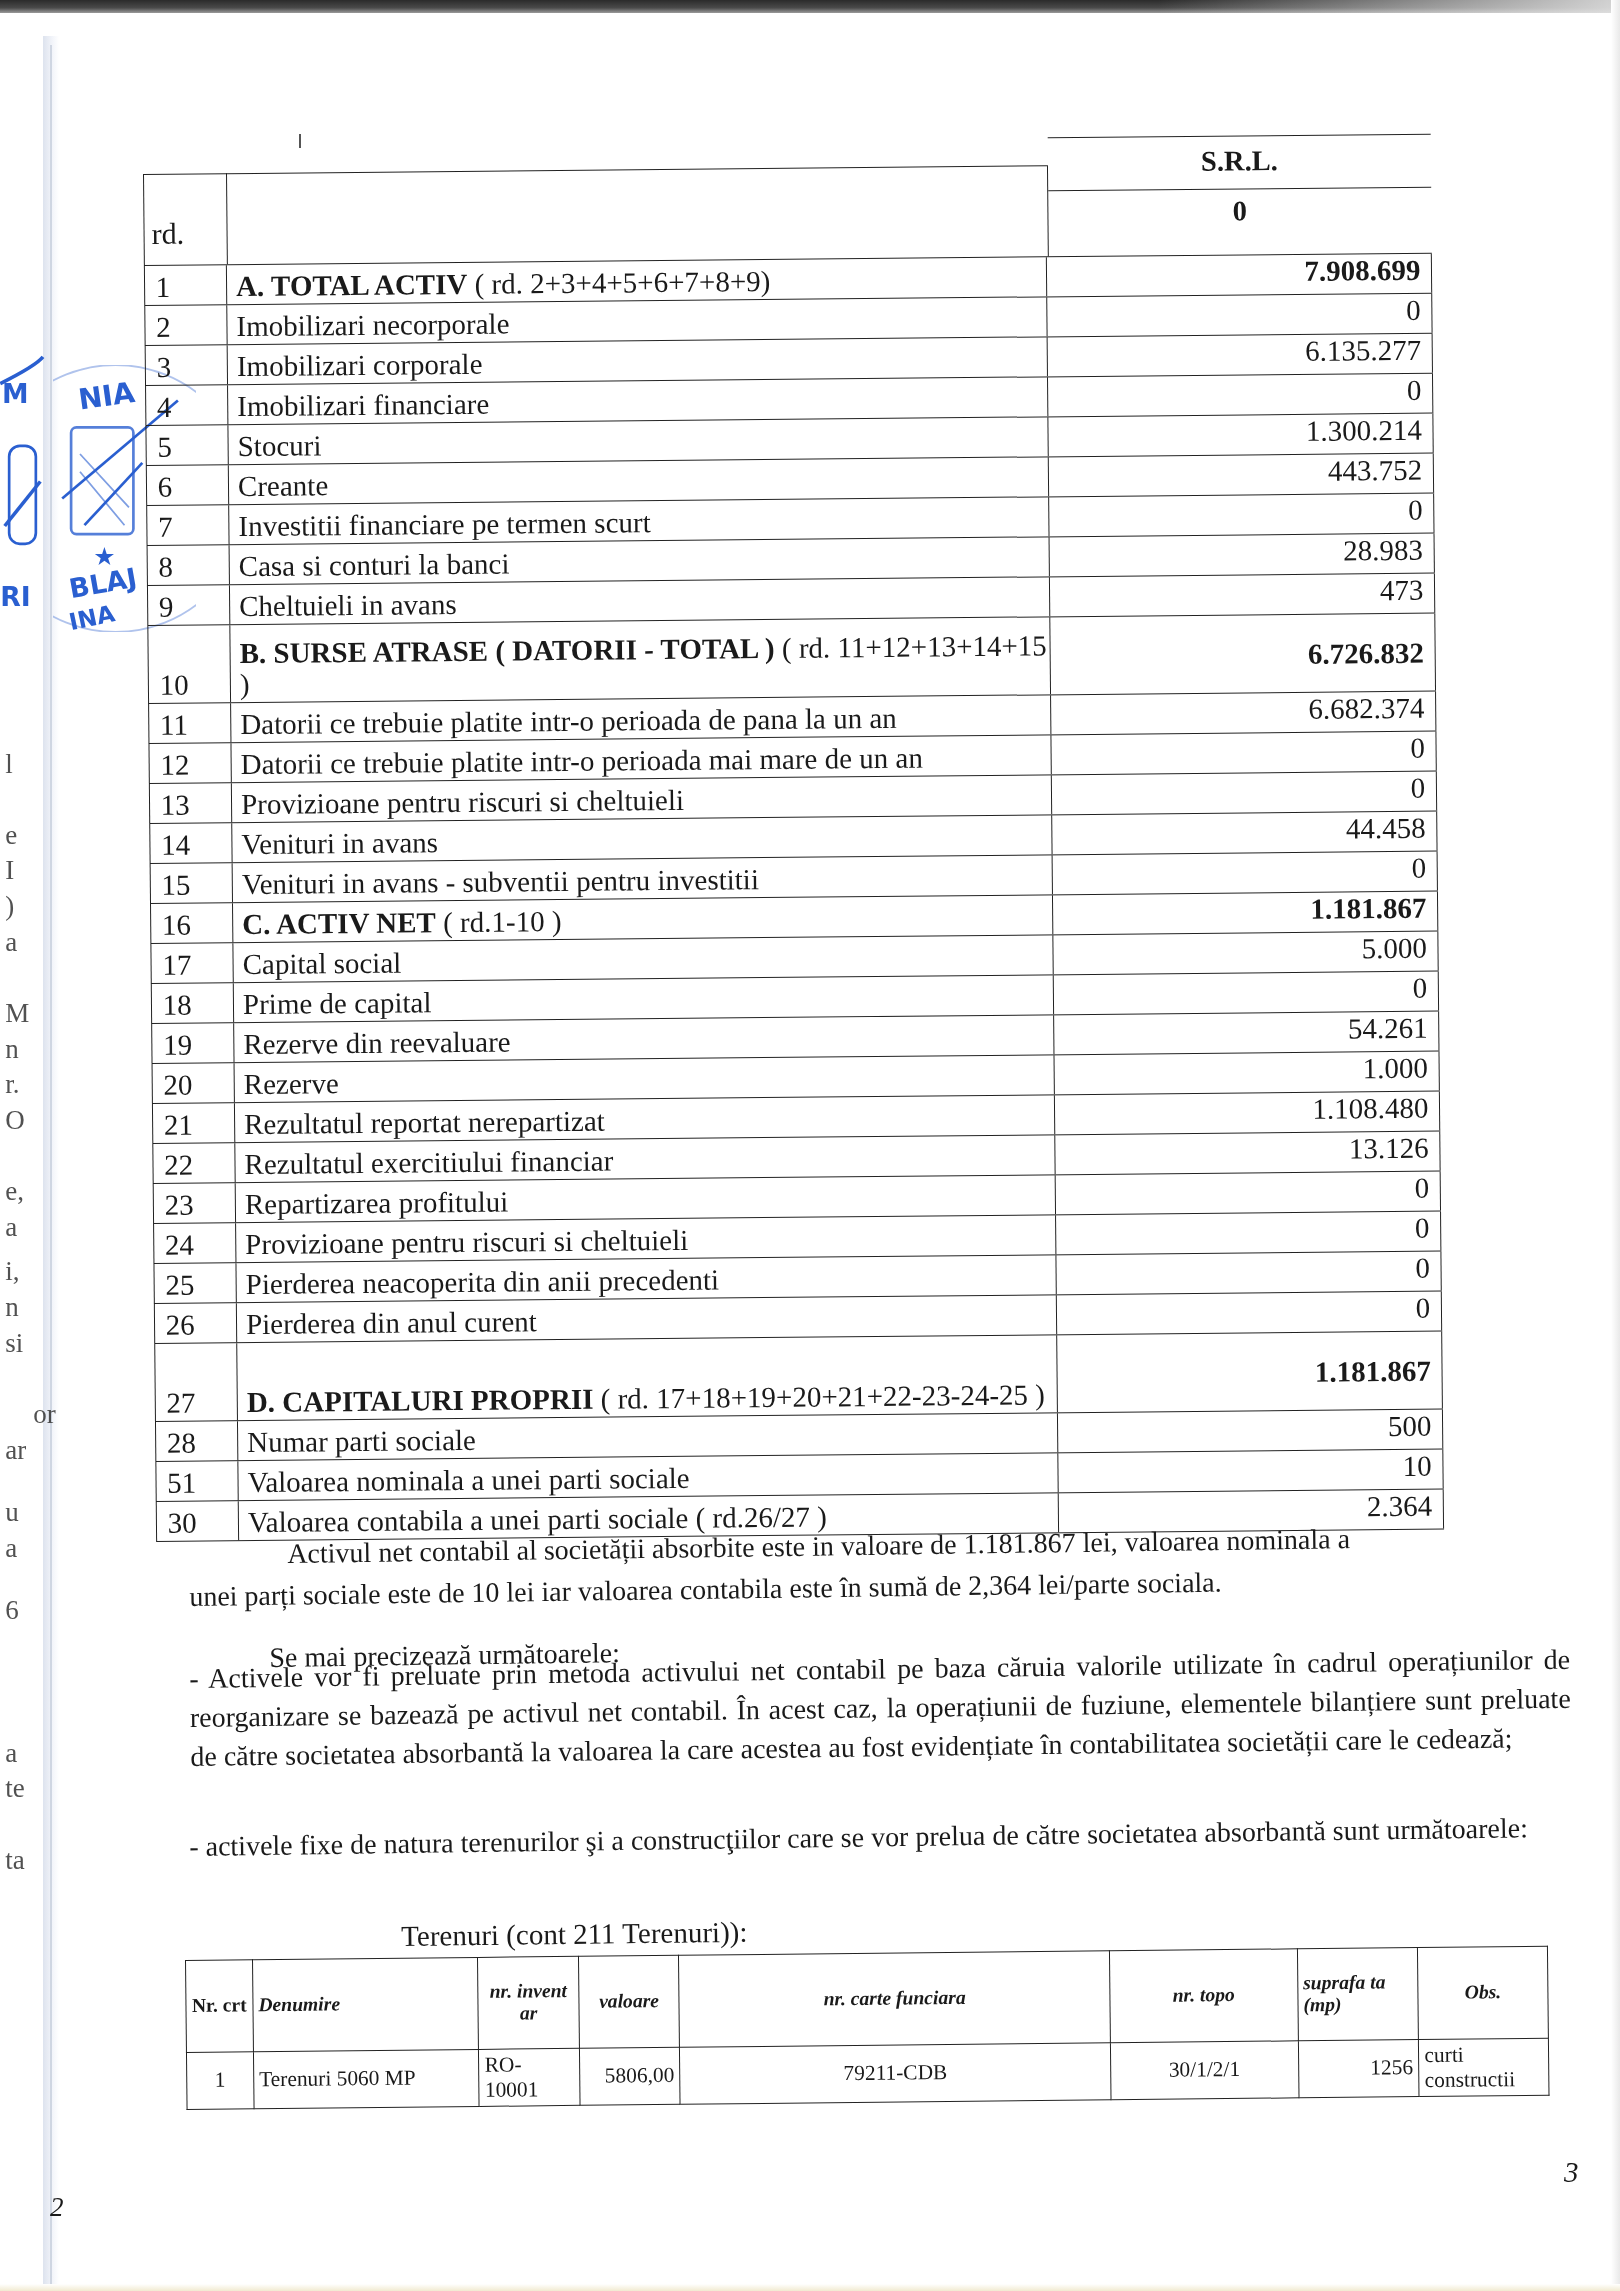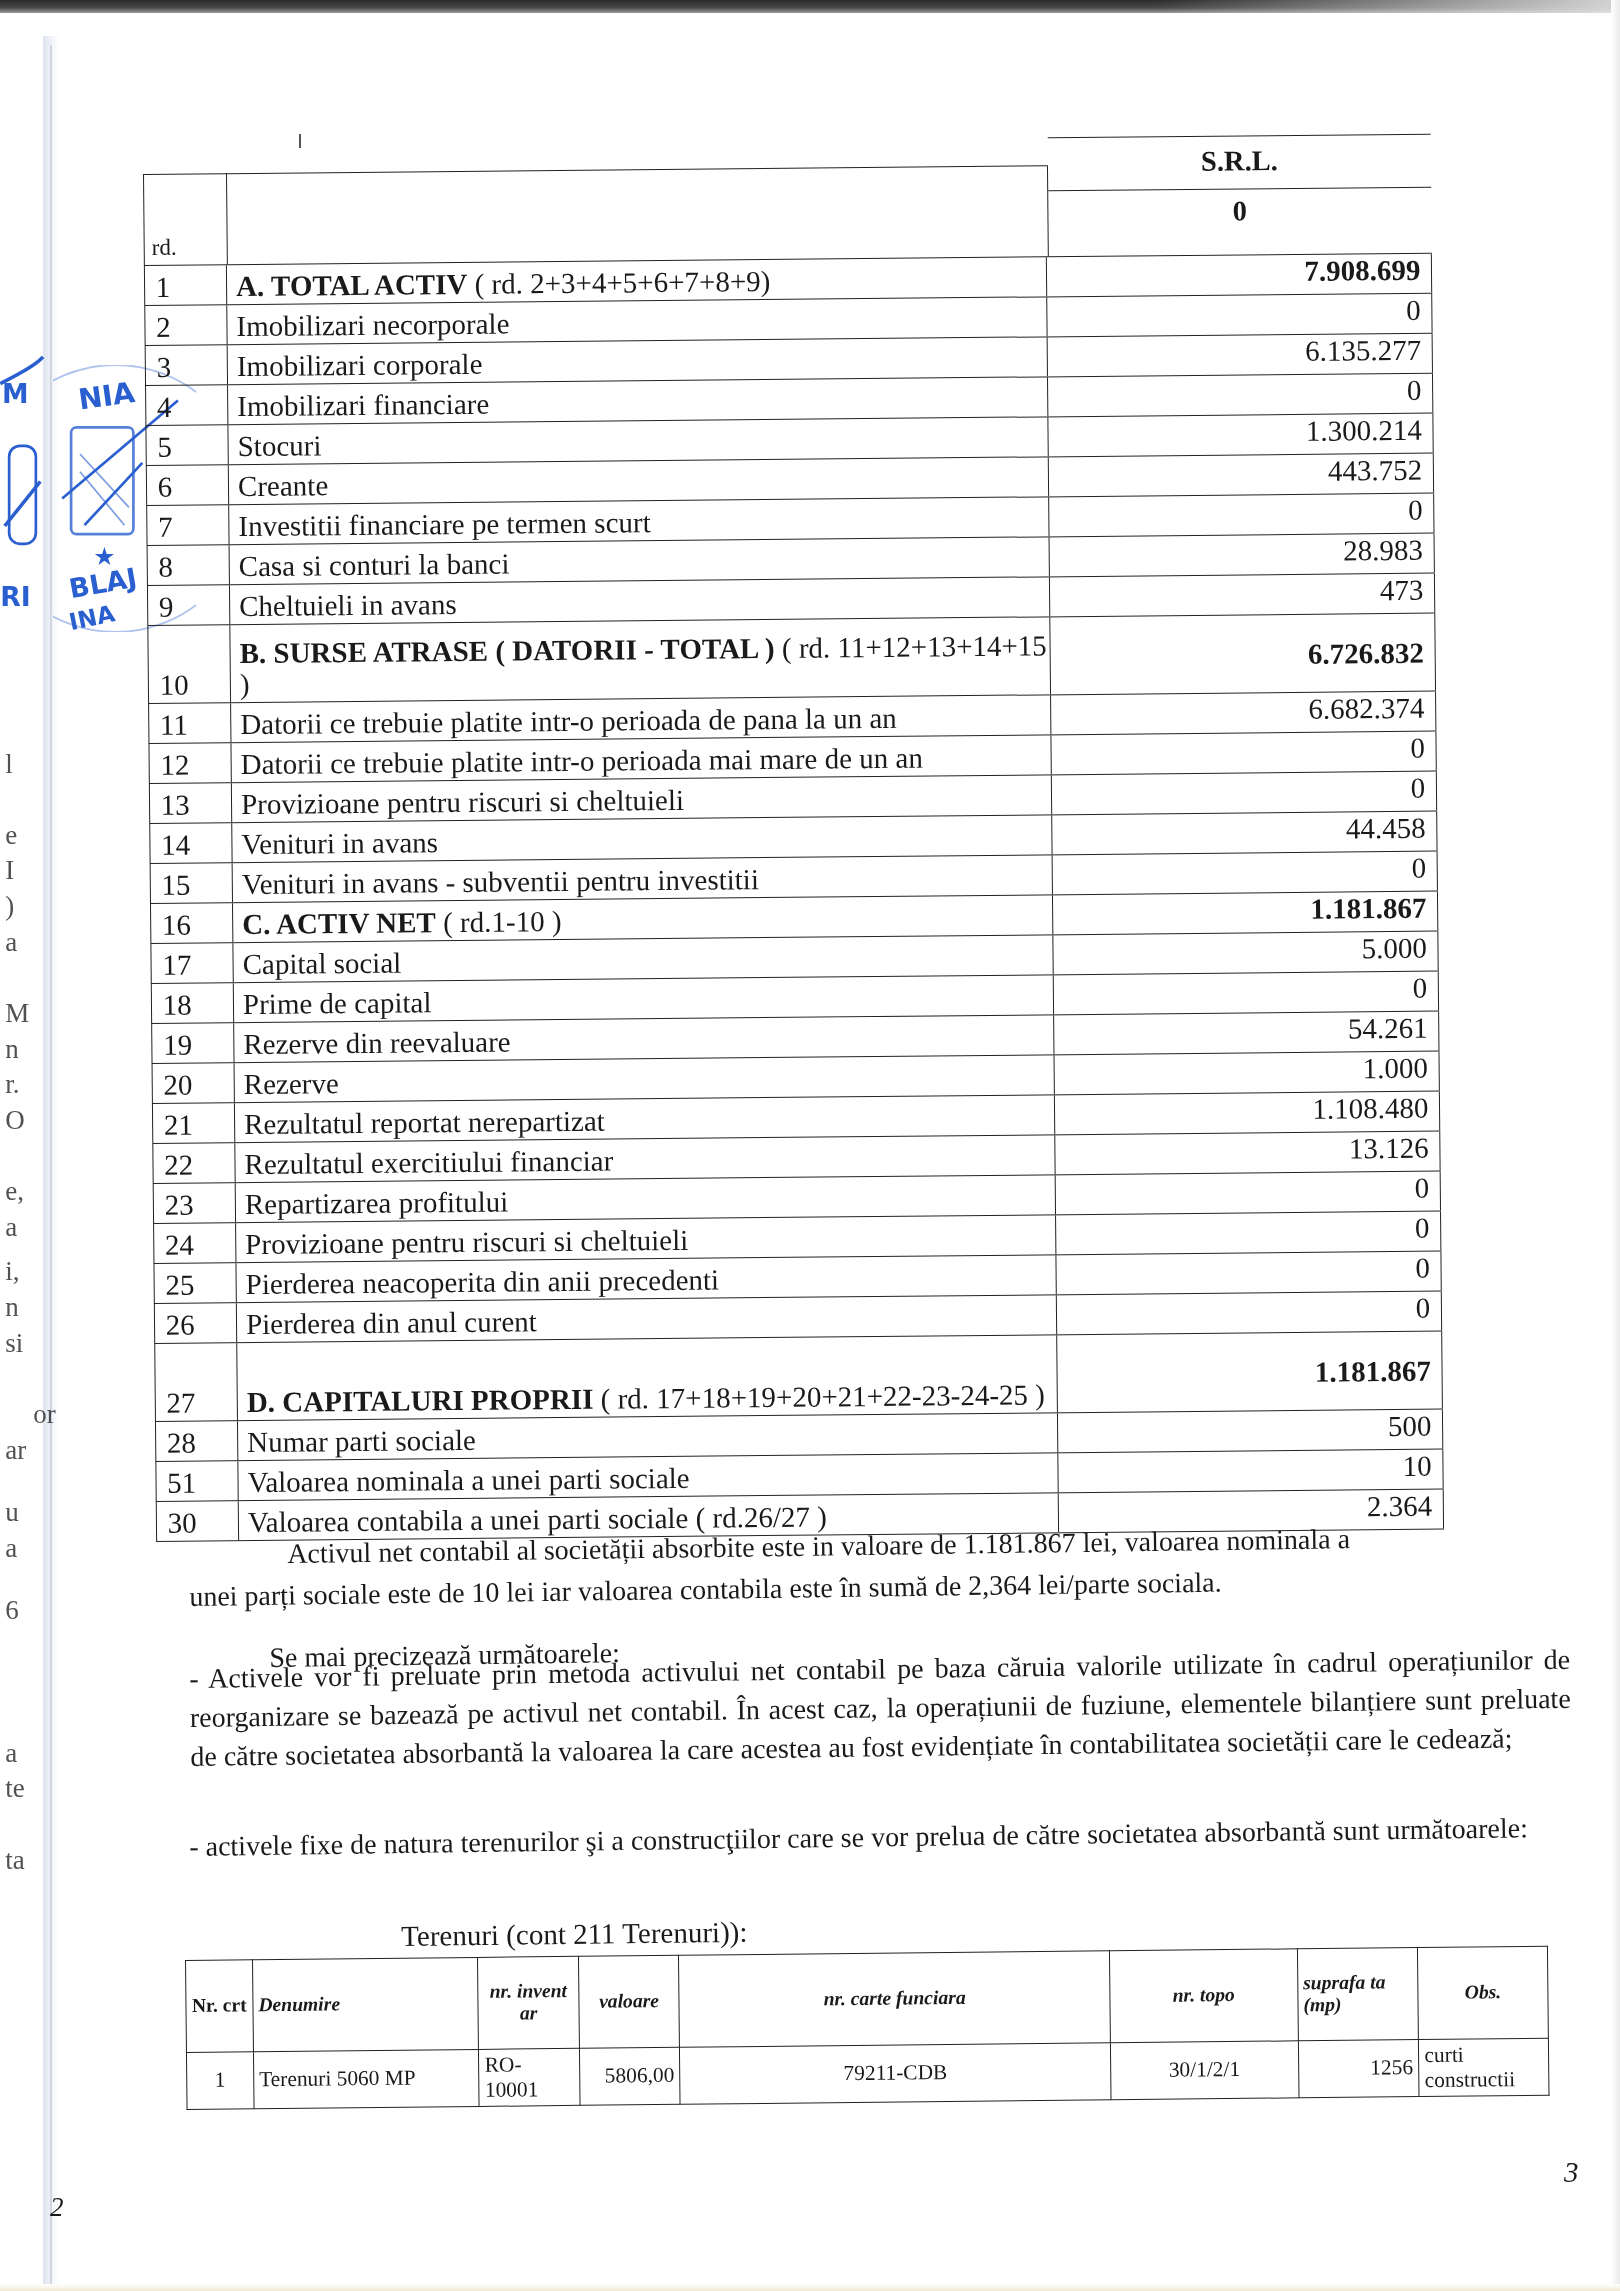--- a/index.html
+++ b/index.html
@@ -31,21 +31,21 @@
   .stamp { position: absolute; left: 53px; top: 365px; width: 143px; height: 267px; }
   .stamp-left { position: absolute; left: 0; top: 348px; width: 45px; height: 267px; }
 
   
   .main-table {
     position: absolute; left: 143px; top: 174px; width: 1288px;
     transform: rotate(-0.55deg); transform-origin: left top;
   }
   .mt-head { display: flex; height: 91px; position: relative; }
   .mt-head .h-rd { width: 82px; border-left: 1.8px solid #222; border-top: 1.8px solid #222; position: relative; }
-  .mt-head .h-rd span { position: absolute; left: 7.1px; bottom: 4px; font-size: 23px; }
+  .mt-head .h-rd span { position: absolute; left: 7.1px; bottom: 14px; font-size: 30px; }
   .mt-head .h-label { width: 820px; border-left: 1.8px solid #222; border-top: 1.8px solid #222; }
   .mt-head .h-val { flex: 1; border-left: 1.8px solid #222; position: relative; }
   .mt-head .h-val .srl { position: absolute; left: 0; right: 0; top: -28.5px; height: 52px; border-top: 1.8px solid #222; border-bottom: 1.8px solid #222; text-align: center; font-weight: bold; font-size: 28.5px; line-height: 50px; }
   .mt-head .h-val .zero { position: absolute; left: 0; right: 0; top: 32px; text-align: center; font-weight: bold; font-size: 28.5px; }
 
   .mt-row { display: flex; height: 39px; border-top: 1.8px solid #222; }
   .mt-row.tall { height: 77px; }
   .mt-row:last-child { border-bottom: 1.8px solid #222; }
   .mt-row .rd { width: 82px; border-left: 1.8px solid #222; font-size: 29px; padding-left: 10.7px; box-sizing: border-box; display: flex; align-items: flex-end; line-height: 1; padding-bottom: 2.7px; }
   .mt-row .lbl { width: 820px; border-left: 1.8px solid #222; font-size: 29px; padding-left: 9px; box-sizing: border-box; display: flex; align-items: flex-end; line-height: 1.05; padding-bottom: 2.7px; }

